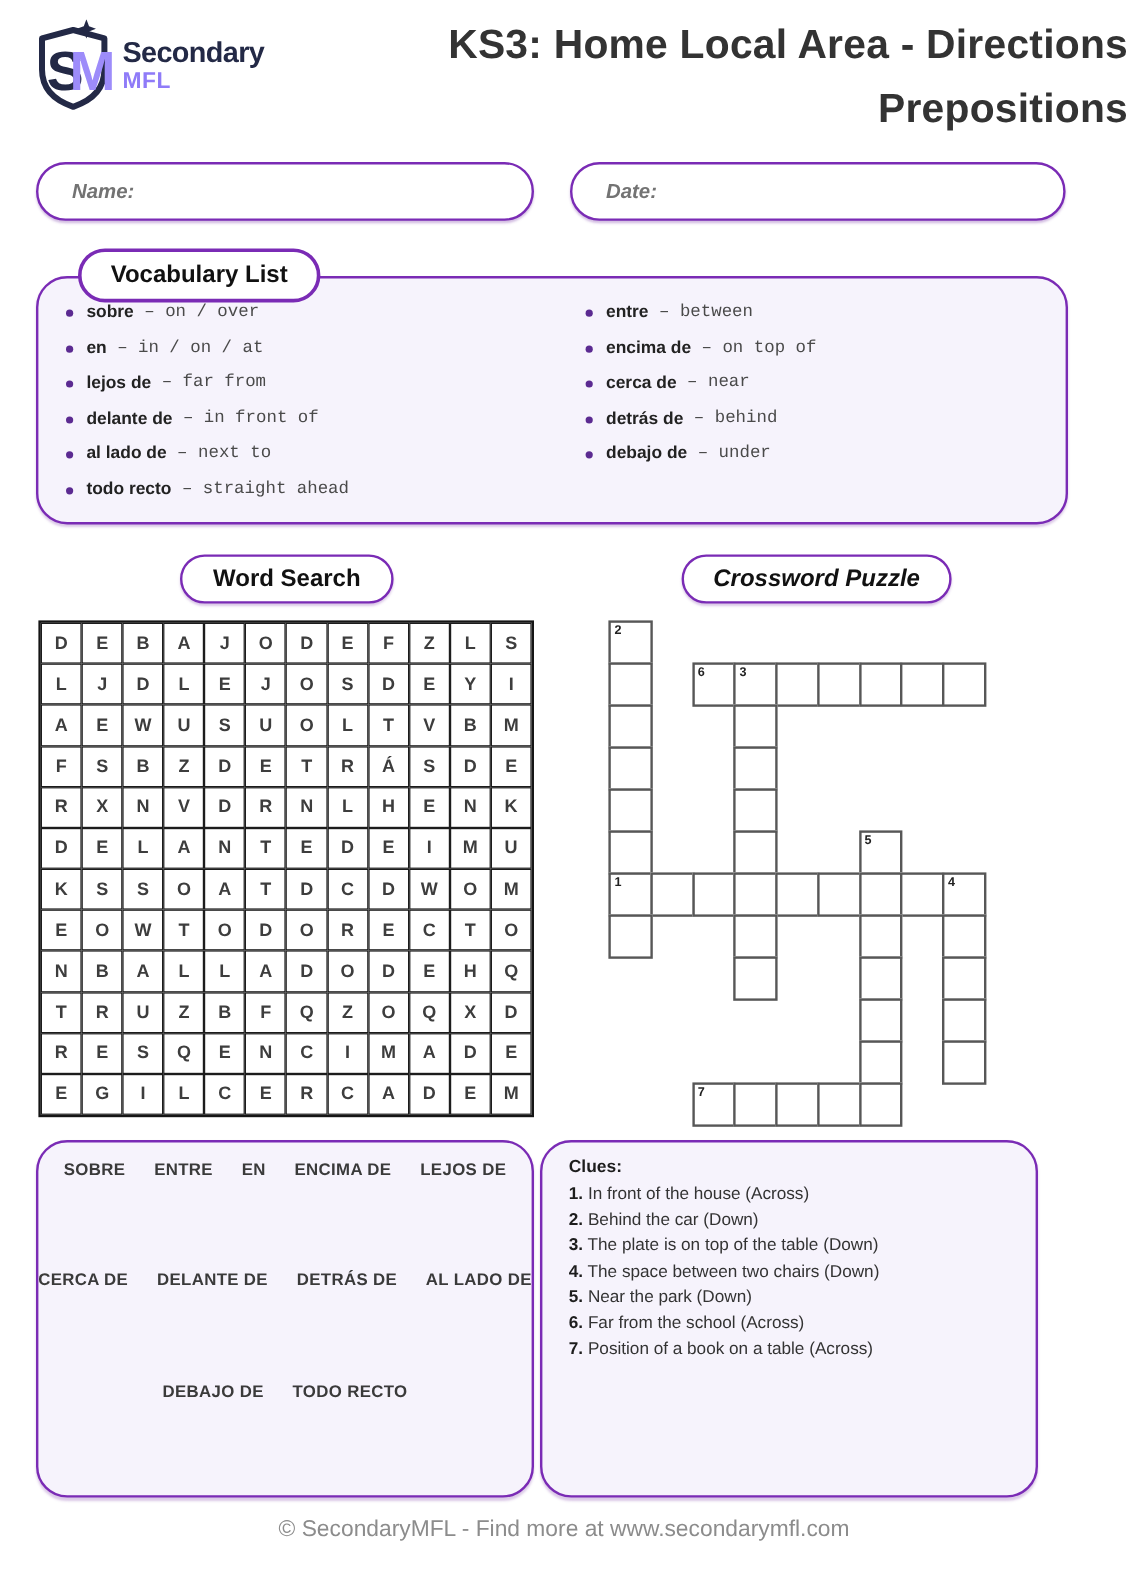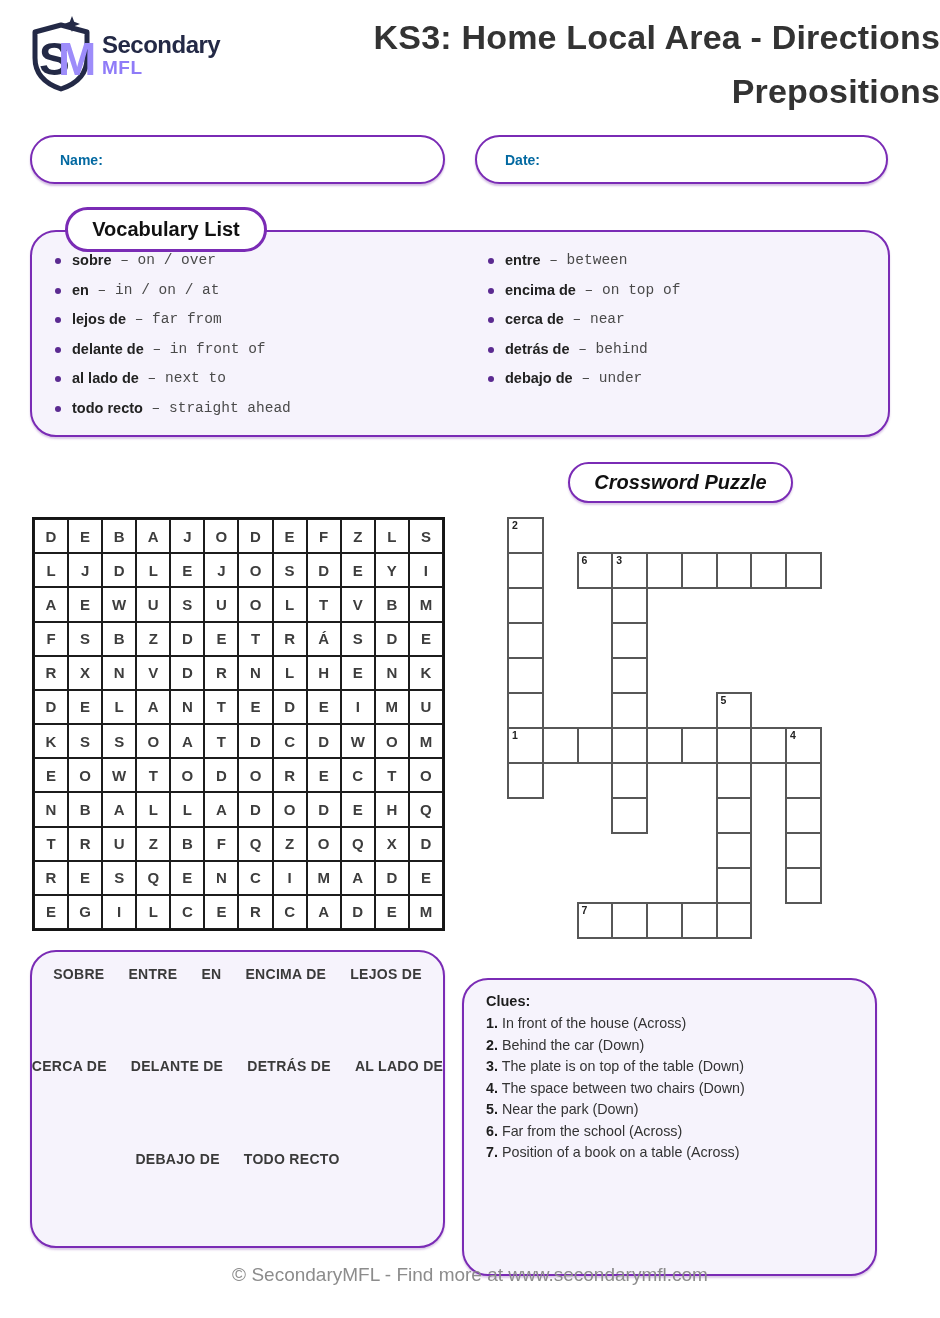--- a/index.html
+++ b/index.html
@@ -11,21 +11,21 @@
   .logo-text{margin-left:4px;line-height:1;}
   .brand-top{display:block;font-weight:800;font-size:24px;color:#232946;letter-spacing:-0.5px;}
   .brand-bottom{display:block;font-weight:800;font-size:19px;color:#8f7bf8;margin-top:1px;letter-spacing:0.5px;}
   .title{position:absolute;left:170px;right:0;top:10px;text-align:right;
          font-weight:800;font-size:34px;line-height:54px;color:#333;letter-spacing:0.2px;}
   .title span{display:block;}
 
   
   .field-box{position:absolute;top:135px;height:49px;border:2.5px solid #7a2bb5;border-radius:25px;
              background:#fff;box-shadow:0 2px 2px rgba(110,40,160,.3);display:flex;align-items:center;
-             padding-left:28px;box-sizing:border-box;font-weight:700;font-size:14px;color:#0369a1;}
+             padding-left:28px;box-sizing:border-box;font-weight:700;font-size:17px;color:#737373;font-style:italic;}
   .name-box{left:30px;width:415px;}
   .date-box{left:475px;width:413px;}
 
   
   .vocab-box{position:absolute;left:30px;top:230px;width:860px;height:207px;border:2.5px solid #7a2bb5;
              border-radius:26px;background:#f6f3fc;box-shadow:0 2px 2px rgba(110,40,160,.25);box-sizing:border-box;}
   .vocab-pill{position:absolute;left:65px;top:207px;width:202px;height:45px;background:#fff;border:3px solid #7a2bb5;
               border-radius:23px;display:flex;align-items:center;justify-content:center;font-weight:800;font-size:20px;
               color:#111;z-index:2;box-sizing:border-box;}
   .vocab-cols{position:absolute;left:30px;top:252px;width:860px;display:flex;z-index:1;}
@@ -60,23 +60,23 @@
   .words-box{position:absolute;left:30px;top:950px;width:415px;height:298px;border:2.5px solid #7a2bb5;
              border-radius:26px;background:#f6f3fc;box-shadow:0 2px 2px rgba(110,40,160,.25);box-sizing:border-box;}
   .words-row{display:flex;justify-content:center;gap:24px;font-weight:700;font-size:14px;color:#3a3a3a;
              letter-spacing:0.3px;height:16px;}
   .words-row.r0{margin-top:14px;}
   .words-row.r1{margin-top:76px;}
   .words-row.r2{margin-top:77px;}
   .word-chip{white-space:pre;}
 
   
-  .clues-box{position:absolute;left:462px;top:950px;width:415px;height:298px;border:2.5px solid #7a2bb5;
+  .clues-box{position:absolute;left:450px;top:950px;width:415px;height:298px;border:2.5px solid #7a2bb5;
              border-radius:26px;background:#f6f3fc;box-shadow:0 2px 2px rgba(110,40,160,.25);
-             padding:13px 22px;box-sizing:border-box;margin-top:28px;}
+             padding:13px 22px;box-sizing:border-box;}
   .clues-title{font-weight:700;font-size:14.5px;color:#1d1d1d;margin-bottom:4px;}
   .clue-line{font-size:14.3px;color:#333;line-height:21.5px;}
   .clue-num{font-weight:700;color:#1d1d1d;}
 
   
   .footer{position:absolute;left:0;top:1264px;width:100%;text-align:center;font-size:19px;color:#8c8c8c;}
 </style>
 </head>
 <body>
 
@@ -166,20 +166,23 @@
           <span class="vocab-def"> – behind</span>
         </div>
         <div class="vocab-item">
           <span class="vocab-bullet"></span>
           <span class="vocab-term">debajo de</span>
           <span class="vocab-def"> – under</span>
         </div>
       </div>
   </div>
 
+  <div class="section-pill ws-pill">
+    <span>Word Search</span>
+  </div>
   <div class="section-pill cw-pill">
     <span>Crossword Puzzle</span>
   </div>
 
   <div class="ws-grid">
       <div class="ws-cell">D</div>
       <div class="ws-cell">E</div>
       <div class="ws-cell">B</div>
       <div class="ws-cell">A</div>
       <div class="ws-cell">J</div>

